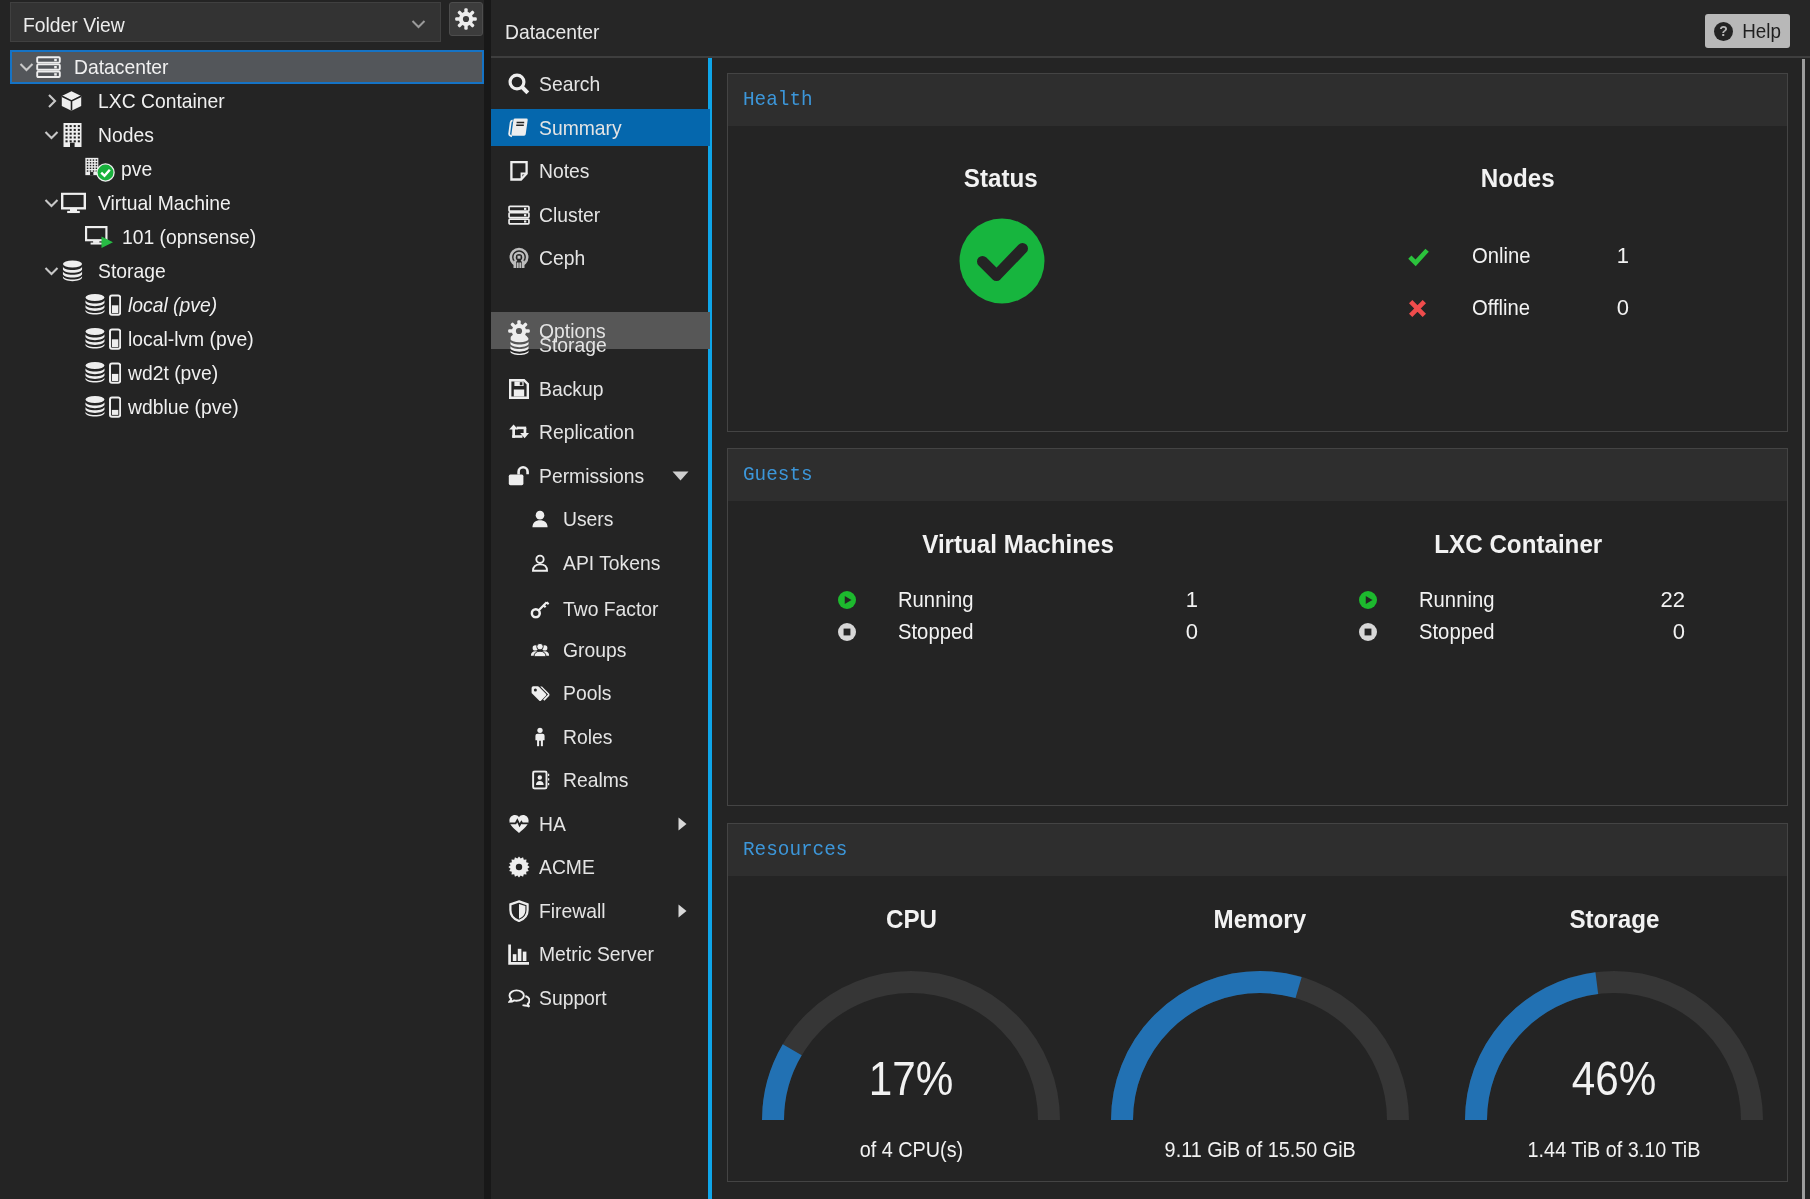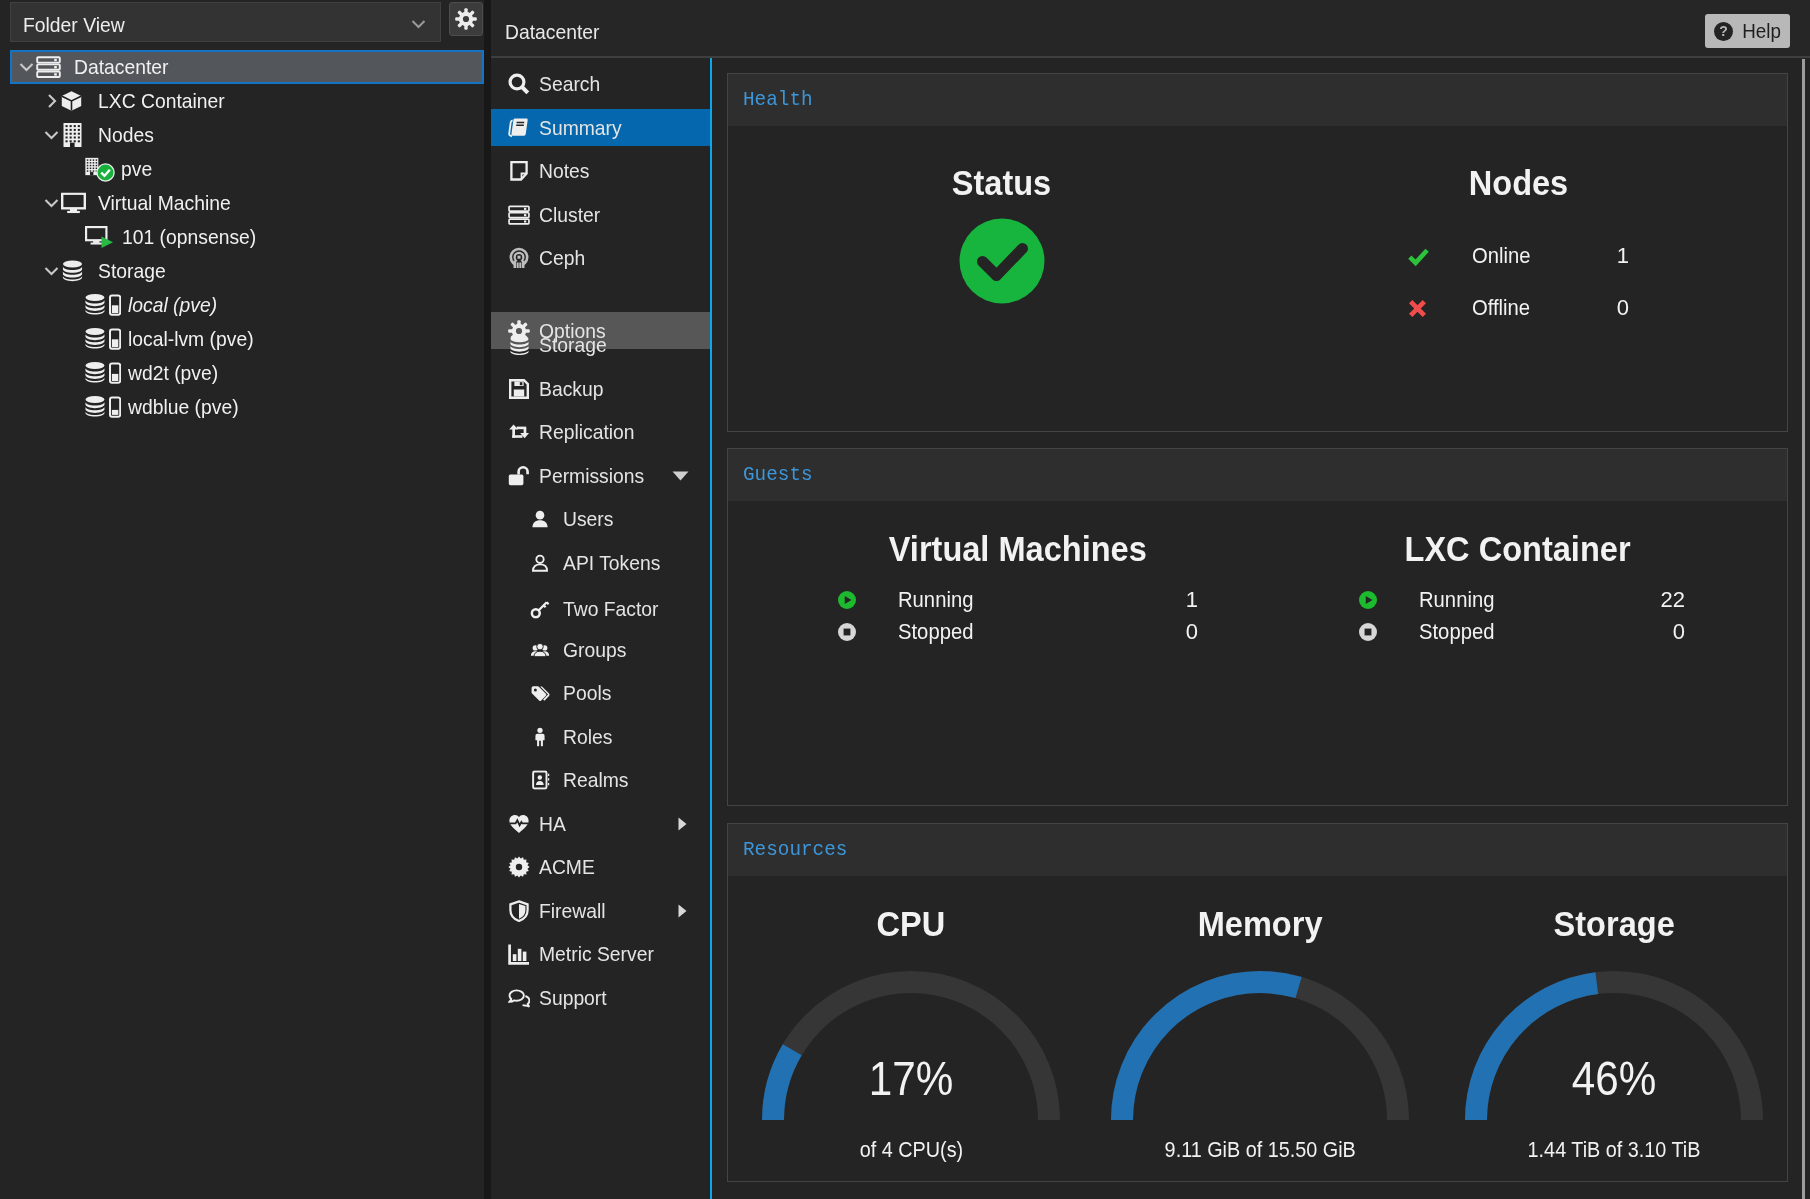--- a/index.html
+++ b/index.html
@@ -11,35 +11,35 @@
 .tlbl { position:absolute; top:50%; font-size:21px; color:#f0f0f0; white-space:nowrap; transform:translateY(-50%) scaleX(0.92); transform-origin:left center; }
 .texp { position:absolute; top:50%; transform:translateY(-50%); line-height:0; }
 .tico { position:absolute; top:50%; transform:translateY(-50%); line-height:0; }
 #dcsel { position:absolute; left:10px; top:50px; width:474px; height:34px; background:#53565a; border:2px solid #1573c5; }
 #sash { position:absolute; left:484px; top:0; width:7px; height:1199px; background:#181818; }
 #right { position:absolute; left:491px; top:0; width:1319px; height:1199px; background:#242424; }
 #rheader { position:absolute; left:0; top:0; width:1319px; height:58px; background:#262626; border-bottom:2px solid #3e3e3e; }
 #rtitle { position:absolute; left:14px; top:0; height:63px; line-height:63px; font-size:21px; color:#e8e8e8; }
 #rtitle span { display:inline-block; transform:scaleX(0.92); transform-origin:left center; }
 #helpbtn { position:absolute; right:20px; top:14px; width:85px; height:34px; background:#b8b8b8; border-radius:3px; color:#1f1f1f; font-size:20px; display:flex; align-items:center; justify-content:center; gap:7px; }
-#menu { position:absolute; left:0; top:58px; width:221px; bottom:0; background:#242424; border-right:2px solid #0ea5e9; }
+#menu { position:absolute; left:0; top:58px; width:221px; bottom:0; background:#242424; border-right:4px solid #0ea5e9; }
 .mi { position:absolute; left:0; width:219px; height:37px; }
 .micon { position:absolute; left:17px; top:50%; transform:translateY(-50%); width:22px; height:22px; display:flex; align-items:center; justify-content:center; line-height:0; }
 .mtxt { position:absolute; left:48px; top:50%; font-size:21px; color:#e4e4e4; white-space:nowrap; transform:translateY(-50%) scaleX(0.92); transform-origin:left center; }
 .mi.sub .micon { left:38px; transform:translateY(-50%) scale(0.88); }
 .mi.sub .mtxt { left:72px; }
 .marr { position:absolute; left:181px; top:50%; transform:translateY(-50%); line-height:0; }
 .mi.sel { background:#0567ad; }
 .mi.hov { background:#575757; }
 #content { position:absolute; left:222px; top:58px; right:0; bottom:0; background:#242424; }
 .panel { position:absolute; left:14px; width:1061px; border:1px solid #444444; }
 .phead { height:52px; background:#2e2e2e; line-height:52px; padding-left:15px; font-size:21px; color:#3c96d9;font-family:Liberation Mono, monospace; }
 .phead span { display:inline-block; transform:scaleX(0.92); transform-origin:left center; }
 .pbody { position:relative; background:#242424; }
-.colhead { position:absolute; text-align:center; font-weight:bold; font-size:35px; color:#f2f2f2; }
+.colhead { position:absolute; text-align:center; font-weight:bold; font-size:26px; color:#f2f2f2; }
 .colhead span { display:inline-block; transform:scaleX(0.93); transform-origin:center center; }
 .rowtxt { font-size:22px; color:#f2f2f2; white-space:nowrap; }
 .rowtxt span { display:inline-block; transform:scaleX(0.92); transform-origin:left center; }
 .grow { position:absolute; height:32px; display:flex; align-items:center;gap:35px; }
 .cent { position:absolute; text-align:center; color:#f2f2f2; }
 .cent span { display:inline-block; transform:scaleX(0.9); transform-origin:center center; }
 svg { display:block; }
 #scrollbar { position:absolute; left:1802px; top:59px; width:3px; height:1140px; background:#9d9d9d; }
 </style></head><body>
 <div id="left">

